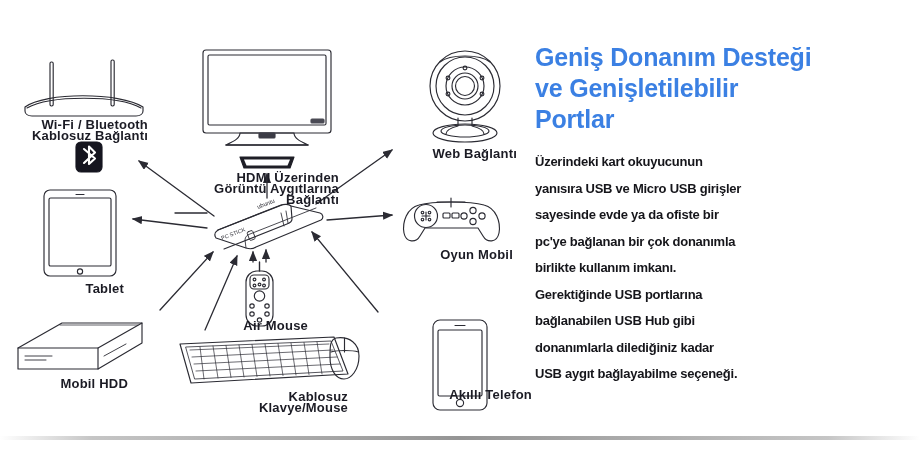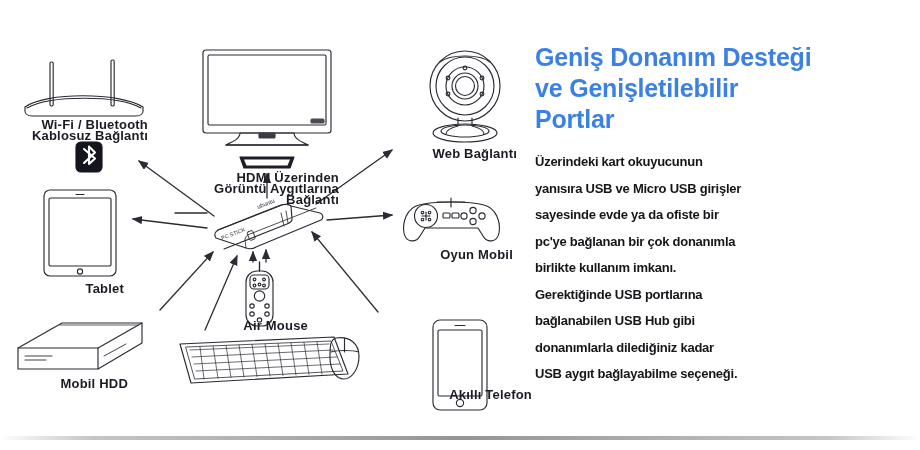--- a/index.html
+++ b/index.html
@@ -267,20 +267,21 @@
     <div class="dev-label" style="left:413px;top:148px;width:104px;">Web Bağlantı</div>
 
     <div class="dev-label" style="left:409px;top:249px;width:104px;">Oyun Mobil</div>
 
     <div class="dev-label" style="left:36px;top:283px;width:88px;">Tablet</div>
 
     <div class="dev-label" style="left:32px;top:378px;width:96px;">Mobil HDD</div>
 
     <div class="dev-label" style="left:212px;top:320px;width:96px;">Air Mouse</div>
 
+    <div class="dev-label" style="left:196px;top:391px;width:152px;">Kablosuz Klavye/Mouse</div>
 
     <div class="dev-label" style="left:438px;top:389px;width:94px;">Akıllı Telefon</div>
   </div>
 
   <div id="textcol">
     <h1 id="headline" style="color: rgb(59, 128, 227);">Geniş Donanım Desteği
 ve Genişletilebilir
 Portlar</h1>
     <p id="bodytext" style="color: rgb(21, 21, 26);">Üzerindeki kart okuyucunun
 yanısıra USB ve Micro USB girişler

